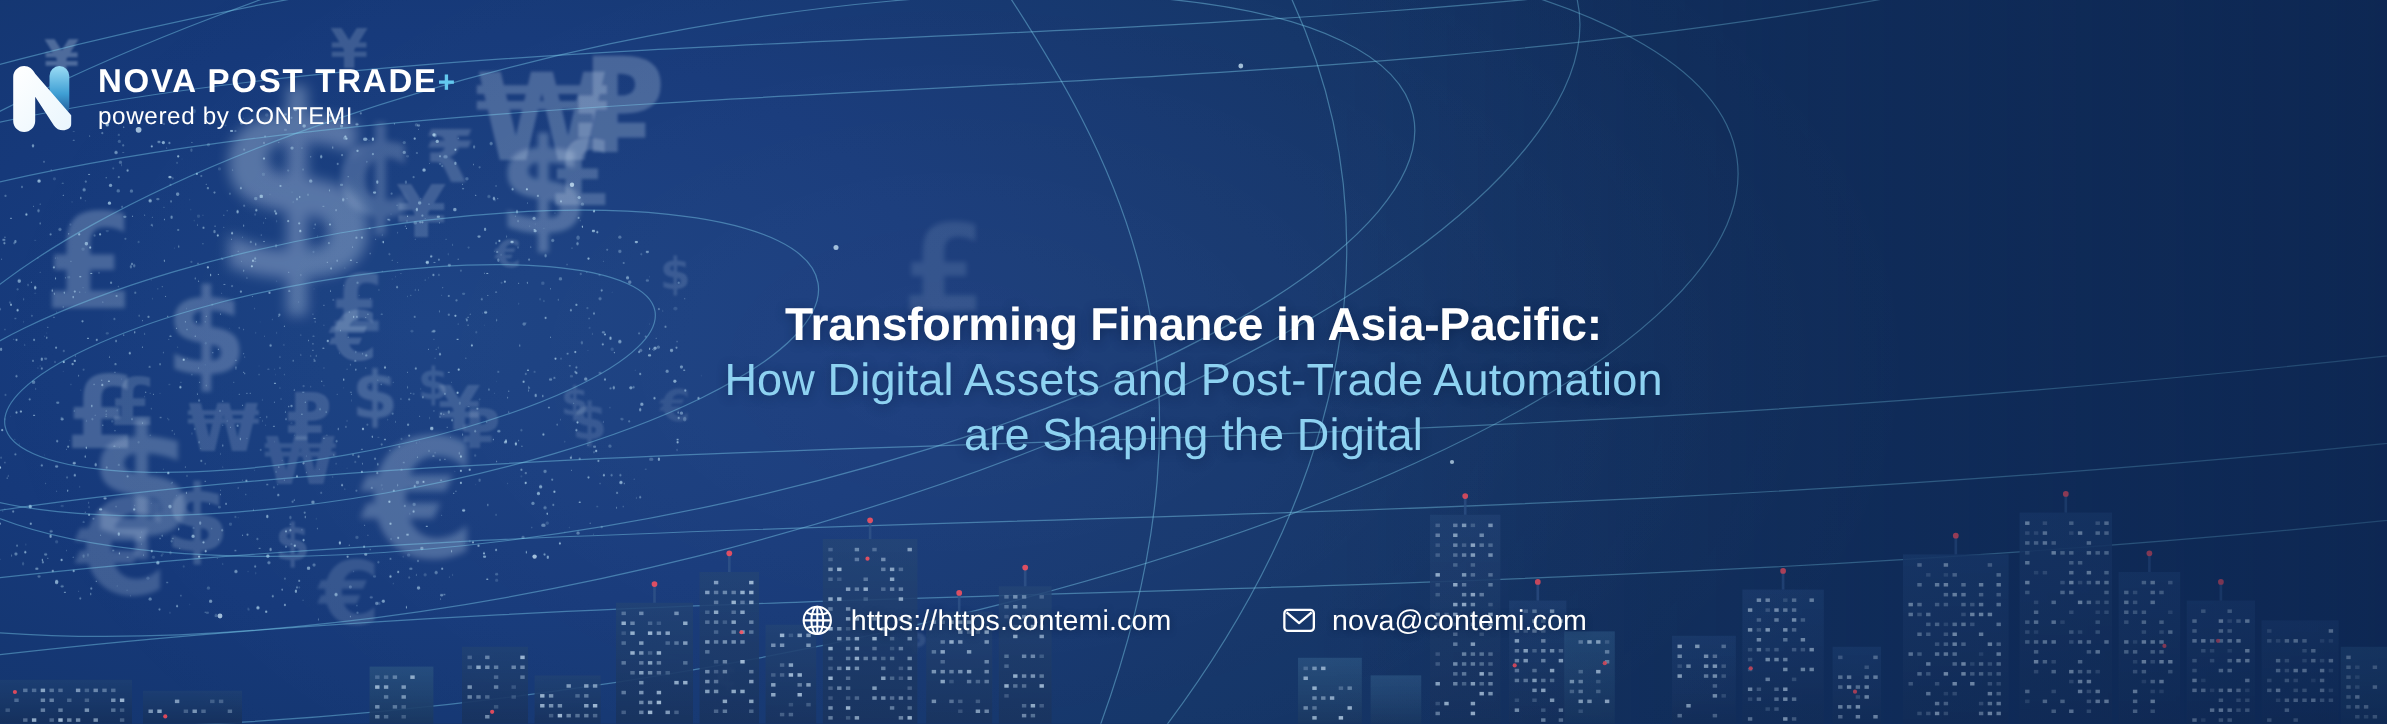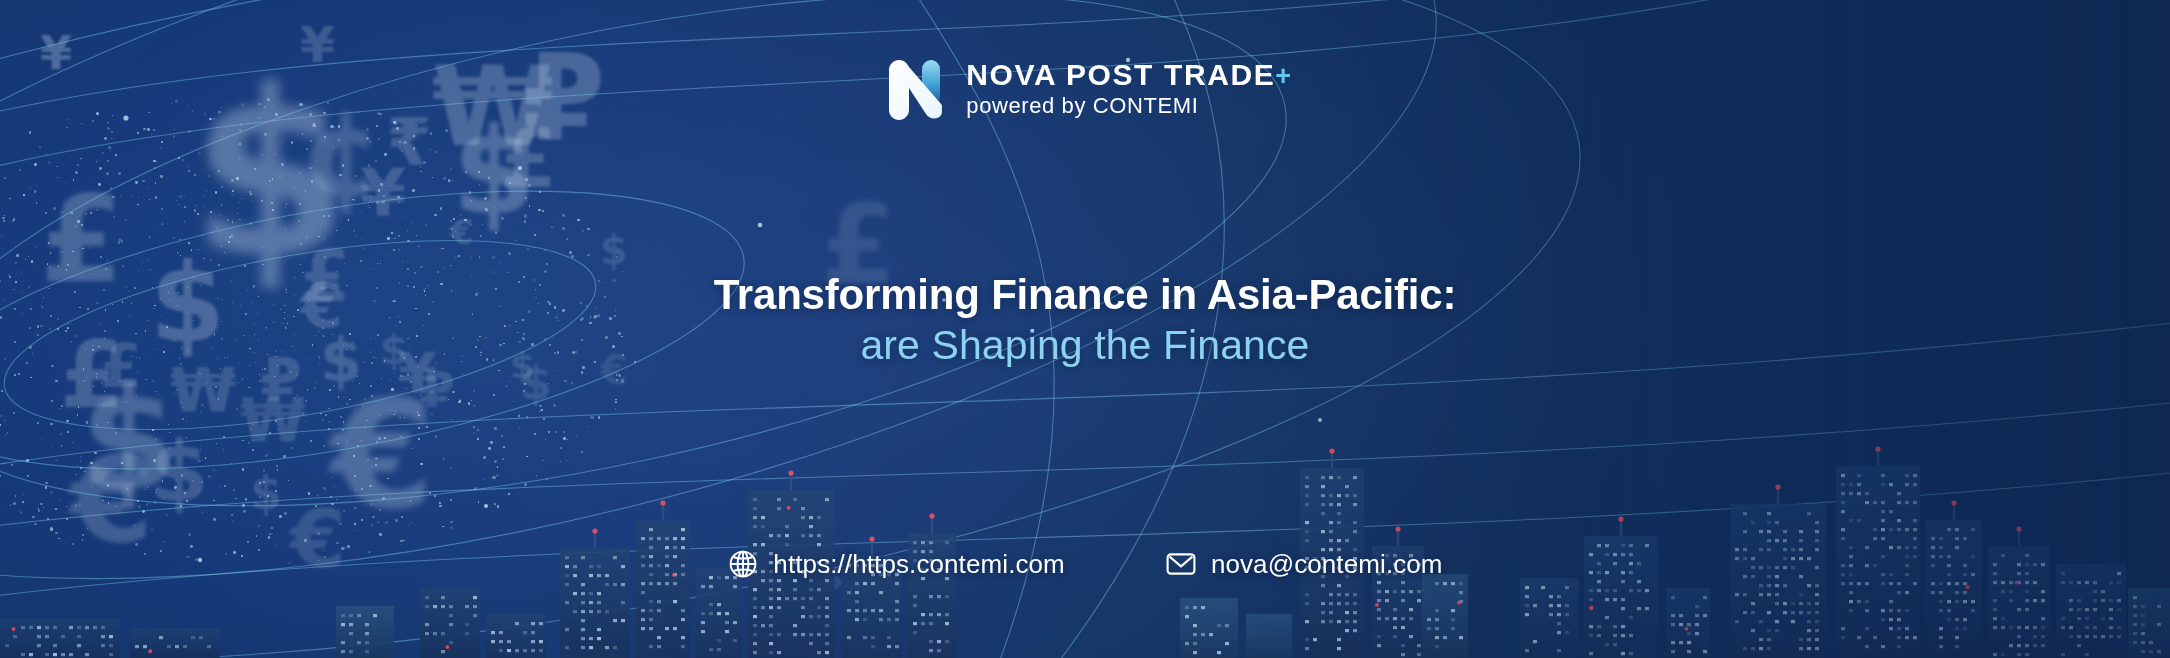--- a/index.html
+++ b/index.html
@@ -49,21 +49,21 @@
   .arcs{position:absolute;inset:0;}
 
   
   .skyline{position:absolute;left:0;right:0;bottom:0;height:230px;}
 
   
   .content{position:relative;z-index:9;width:100%;height:100%;}
 
   .logo{
     position:absolute;left:0;right:0;top:58px;
-    display:flex;align-items:center;justify-content:center;gap:24px;padding-left:11px;
+    display:flex;align-items:center;gap:24px;padding-left:11px;
   }
   .logo-mark{width:54px;height:62px;flex:0 0 auto;}
   .logo-text{display:flex;flex-direction:column;justify-content:center;}
   .logo-title{
     font-family:"Liberation Sans",sans-serif;
     font-weight:700;font-size:30px;letter-spacing:1.6px;
     color:#ffffff;line-height:1.06;white-space:nowrap;
   }
   .logo-title .plus{color:#63c8ef;font-size:27px;font-weight:700;}
   .logo-sub{
@@ -2580,21 +2580,22 @@
       </svg>
       <div class="logo-text">
         <div class="logo-title"><span>NOVA POST TRADE</span><span class="plus">+</span></div>
         <div class="logo-sub">powered by CONTEMI</div>
       </div>
     </div>
 
     <h1 class="headline">Transforming Finance in Asia-Pacific:</h1>
 
     <div class="subline">
-      <div>are Shaping the Finance</div>
+      <div>How Digital Assets and Post-Trade Automation</div>
+      <div>are Shaping the Digital</div>
     </div>
 
     <div class="contacts">
       <a class="contact" href="#" style="text-decoration:none">
         <svg class="contact-ico" viewBox="0 0 32 32">
           <g fill="none" stroke="#ffffff" stroke-width="1.9">
             <circle cx="16" cy="16" r="12.4"></circle>
             <ellipse cx="16" cy="16" rx="5.4" ry="12.4"></ellipse>
             <line x1="3.6" y1="16" x2="28.4" y2="16"></line>
             <path d="M6.1 8.6 C9.8 11.1 22.2 11.1 25.9 8.6"></path>

